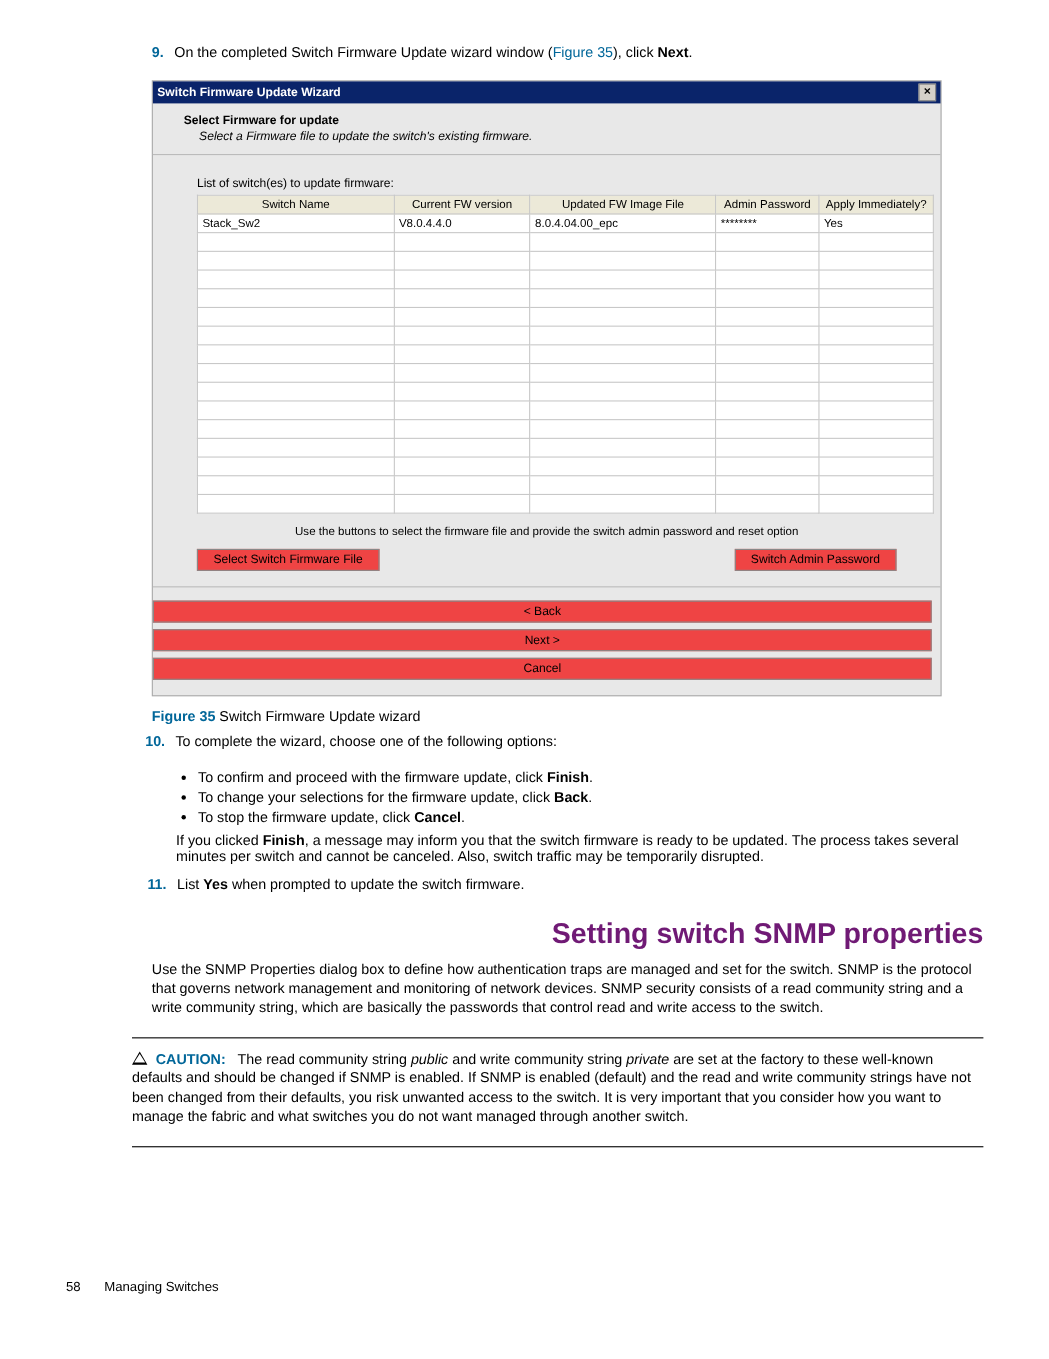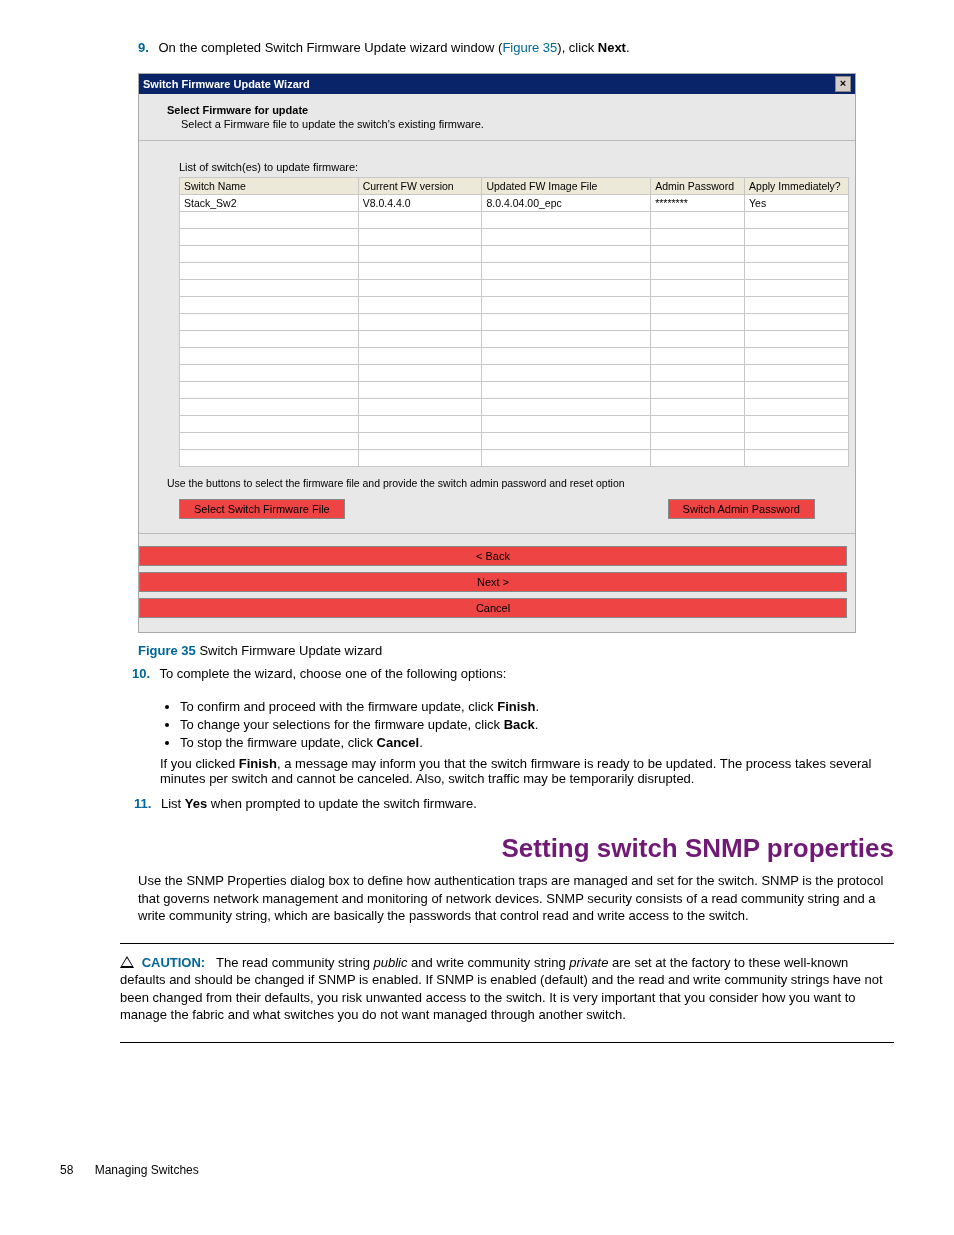--- a/index.html
+++ b/index.html
@@ -38,40 +38,40 @@
     width: 14px; height: 14px;
     line-height: 13px;
     text-align: center;
     font-family: Arial;
     font-weight: bold;
     border: 1px solid #888;
     font-size: 11px;
   }
   .dlg-inner { padding: 10px 28px 2px 28px; }
   .hdr-title { font-weight: bold; }
-  .hdr-sub { margin: 2px 0 0 14px; }
+  .hdr-sub { margin: 2px 0 0 14px; font-style: italic; }
   .sep { border: none; border-top: 1px solid #bbb; margin: 10px -28px 0 -28px; }
   .list-lbl { margin: 20px 0 4px 12px; }
   table.grid {
     border-collapse: collapse;
     width: 670px;
     margin: 0 0 0 12px;
     background: #fff;
     font-size: 10.5px;
   }
   table.grid th, table.grid td {
     border: 1px solid #c8c8c8;
     padding: 1px 4px;
     text-align: left;
     font-weight: normal;
     height: 14px;
   }
-  table.grid th { background: #ece9d8; }
+  table.grid th { background: #ece9d8; text-align: center; }
   .col1{width:170px;} .col2{width:115px;} .col3{width:160px;} .col4{width:85px;} .col5{width:95px;}
-  .hint { margin: 10px 0; font-size: 10.5px; }
+  .hint { text-align: center; margin: 10px 0; font-size: 10.5px; }
   .btn {
     background: #ef4444;
     border: 1px solid #888;
     padding: 3px 14px;
     font-family: Tahoma, Arial, sans-serif;
     font-size: 11px;
     cursor: pointer;
   }
   .btn-row1 { display:flex; justify-content: space-between; margin: 0 12px 14px 12px; }
   .sep2 { border:none; border-top:1px solid #bbb; margin:0 -28px 10px -28px; }

